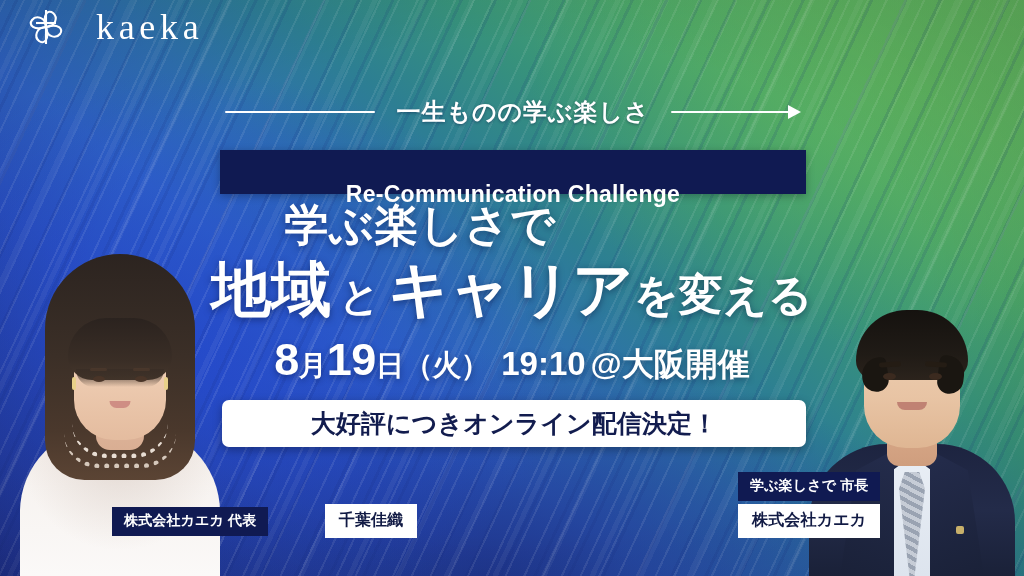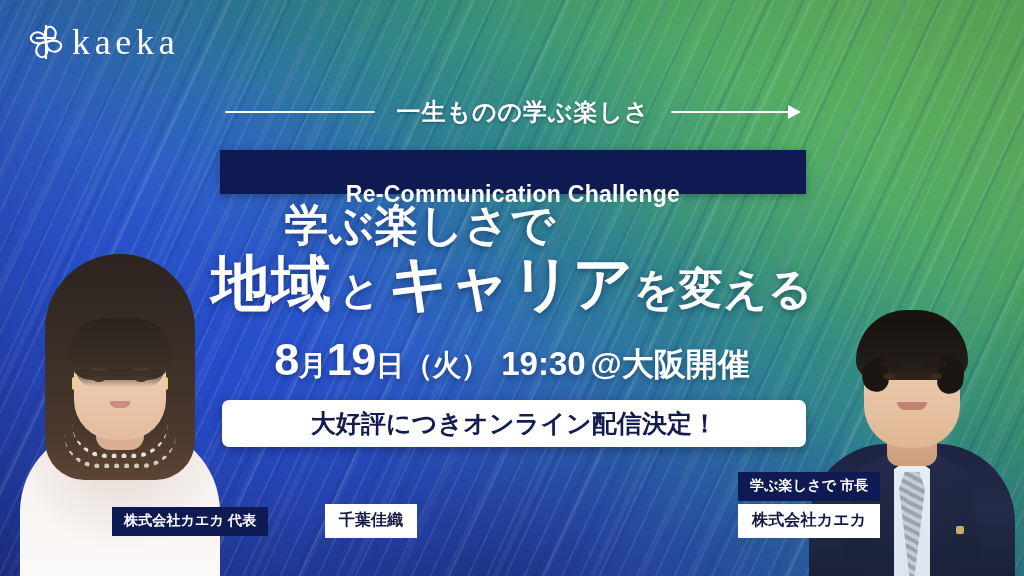--- a/index.html
+++ b/index.html
@@ -62,22 +62,22 @@
       rgba(20,40,120,0) 31px);
     opacity:.8;
   }
   .bg-vignette{
     position:absolute;inset:0;
     background:radial-gradient(ellipse 90% 95% at 50% 50%, rgba(0,0,0,0) 45%, rgba(0,0,0,.22) 100%);
   }
 
   
   .logo{
-    position:absolute;left:22px;top:18px;
-    display:flex;align-items:center;gap:2px;
+    position:absolute;left:22px;top:3px;
+    display:flex;align-items:center;gap:26px;
     z-index:40;
   }
   .logo-mark{width:48px;height:48px;display:block;}
   .logo-word{
     color:#fff;font-size:36px;letter-spacing:.13em;
     font-family:"Liberation Serif","DejaVu Serif",serif;
     line-height:1;font-weight:400;
   }
 
   
@@ -124,21 +124,21 @@
   .hl-1{
     font-size:44px;font-weight:700;letter-spacing:.01em;
     line-height:1.12;
     padding-left:0;
     display:block;
     text-align:center;
     transform:translateX(-92px);
   }
   .hl-2{
     display:flex;align-items:baseline;justify-content:center;
-    line-height:1.1;margin-top:2px;
+    line-height:1.1;margin-top:8px;
     white-space:nowrap;
   }
   .hl-big{font-size:60px;font-weight:700;}
   .hl-mid{font-size:40px;font-weight:700;padding:0 8px;}
   .hl-sm{font-size:44px;font-weight:700;}
 
   
   .dateline{
     position:absolute;left:0;right:0;top:334px;
     z-index:30;
@@ -376,21 +376,21 @@
       <span class="hl-sm">を変える</span>
     </div>
   </div>
 
   <div class="dateline">
     <span class="d-num">8</span>
     <span class="d-unit">月</span>
     <span class="d-num">19</span>
     <span class="d-unit">日</span>
     <span class="d-dow">（火）</span>
-    <span class="d-time">19:30</span>
+    <span class="d-time">19:10</span>
     <span class="d-place">@大阪開催</span>
   </div>
 
   <div class="callout">
     <span>大好評につきオンライン配信決定！</span>
   </div>
 
   <div class="portrait p-left">
     <div class="w-body"></div>
     <div class="w-shoulder-shade"></div>

